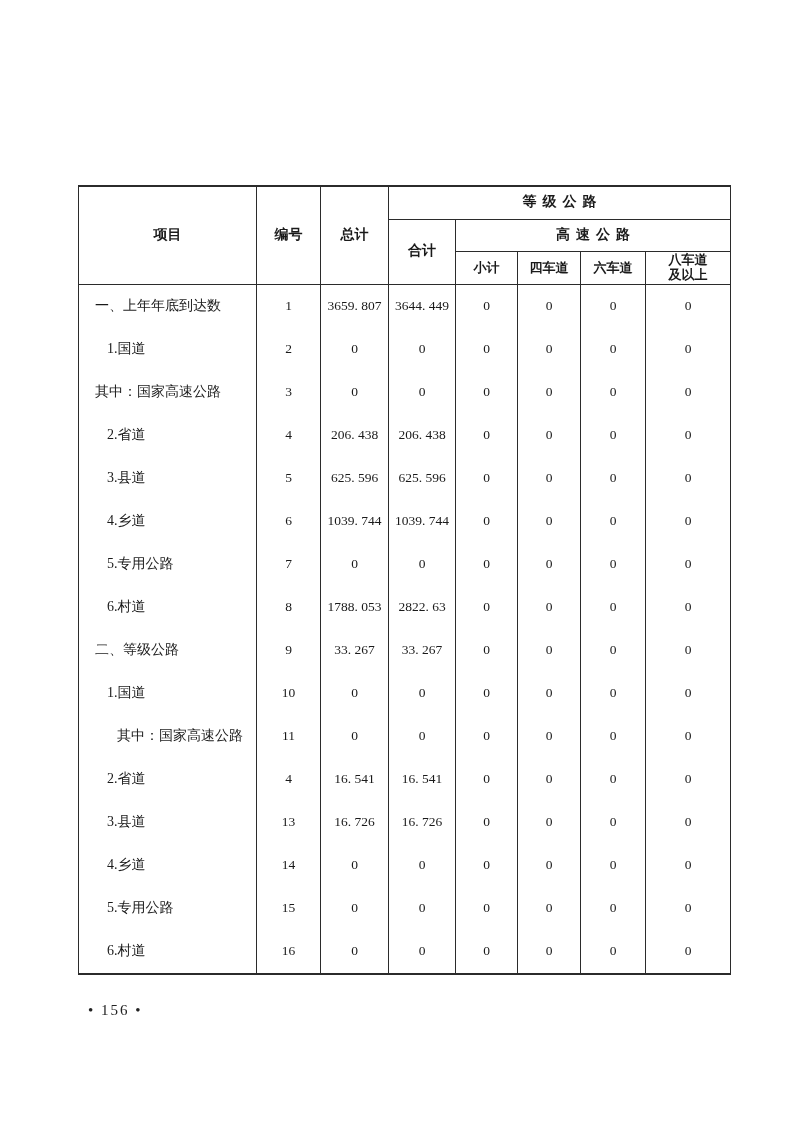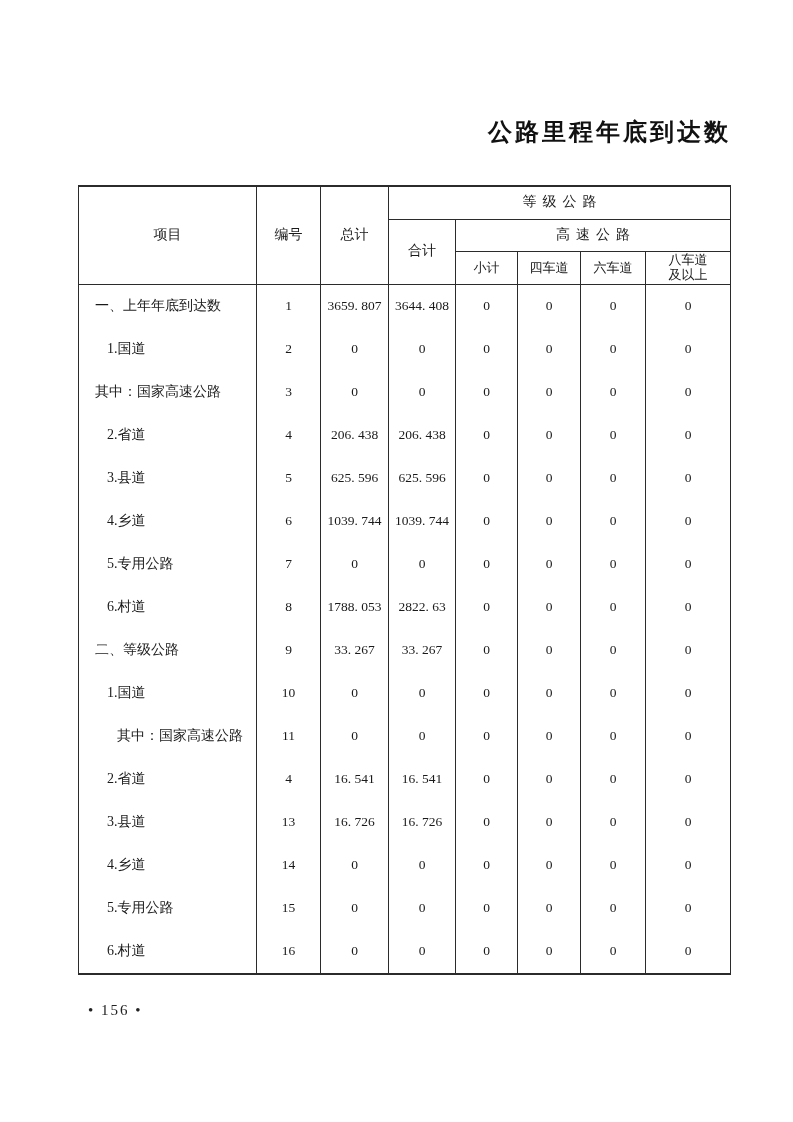--- a/index.html
+++ b/index.html
@@ -26,21 +26,21 @@
   }
   table {
     border-collapse:collapse;
     width:652px;
     table-layout:fixed;
     border-top:2px solid #2b2b2b;
     border-bottom:2px solid #2b2b2b;
   }
   th {
     border:1px solid #2b2b2b;
-    font-weight:normal;
+    font-weight:bold;
     font-size:14px;
     text-align:center;
     vertical-align:middle;
     padding:0 7px;
     line-height:1.2;
   }
   tr.h1 { height:33px; }
   tr.h2 { height:32px; }
   tr.h3 { height:33px; }
   tr.h3 th { font-size:13px; }
@@ -69,21 +69,20 @@
     font-size:15px;
     letter-spacing:2px;
     color:#222;
   }
 </style>
 </head>
 <body>
 
 <div class="page">
 
-  <div class="title">公路里程年底到达数</div>
 
   <div class="table-wrap">
     <table>
       <colgroup>
         <col style="width:178px">
         <col style="width:64px">
         <col style="width:68px">
         <col style="width:67px">
         <col style="width:62px">
         <col style="width:63px">
@@ -107,21 +106,21 @@
           <th>六车道</th>
           <th class="prewrap">八车道
 及以上</th>
         </tr>
       </thead>
       <tbody>
           <tr>
     <td class="item indent-0">一、上年年底到达数</td>
     <td class="num">1</td>
     <td class="num">3659. 807</td>
-    <td class="num">3644. 408</td>
+    <td class="num">3644. 449</td>
     <td class="num">0</td>
     <td class="num">0</td>
     <td class="num">0</td>
     <td class="num">0</td>
   </tr>
           <tr>
     <td class="item indent-1">1.国道</td>
     <td class="num">2</td>
     <td class="num">0</td>
     <td class="num">0</td>

